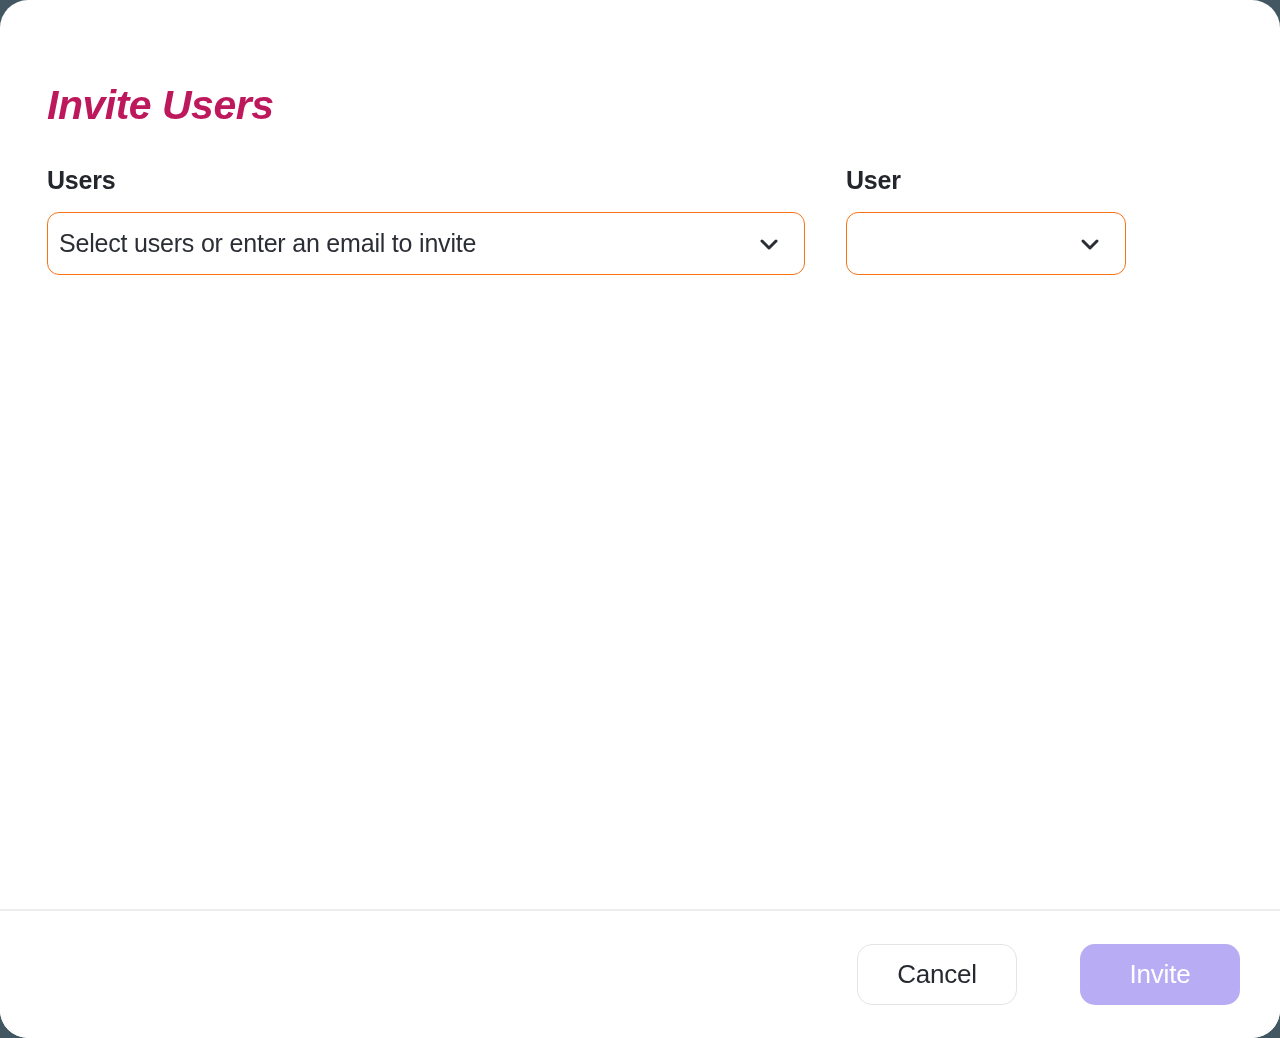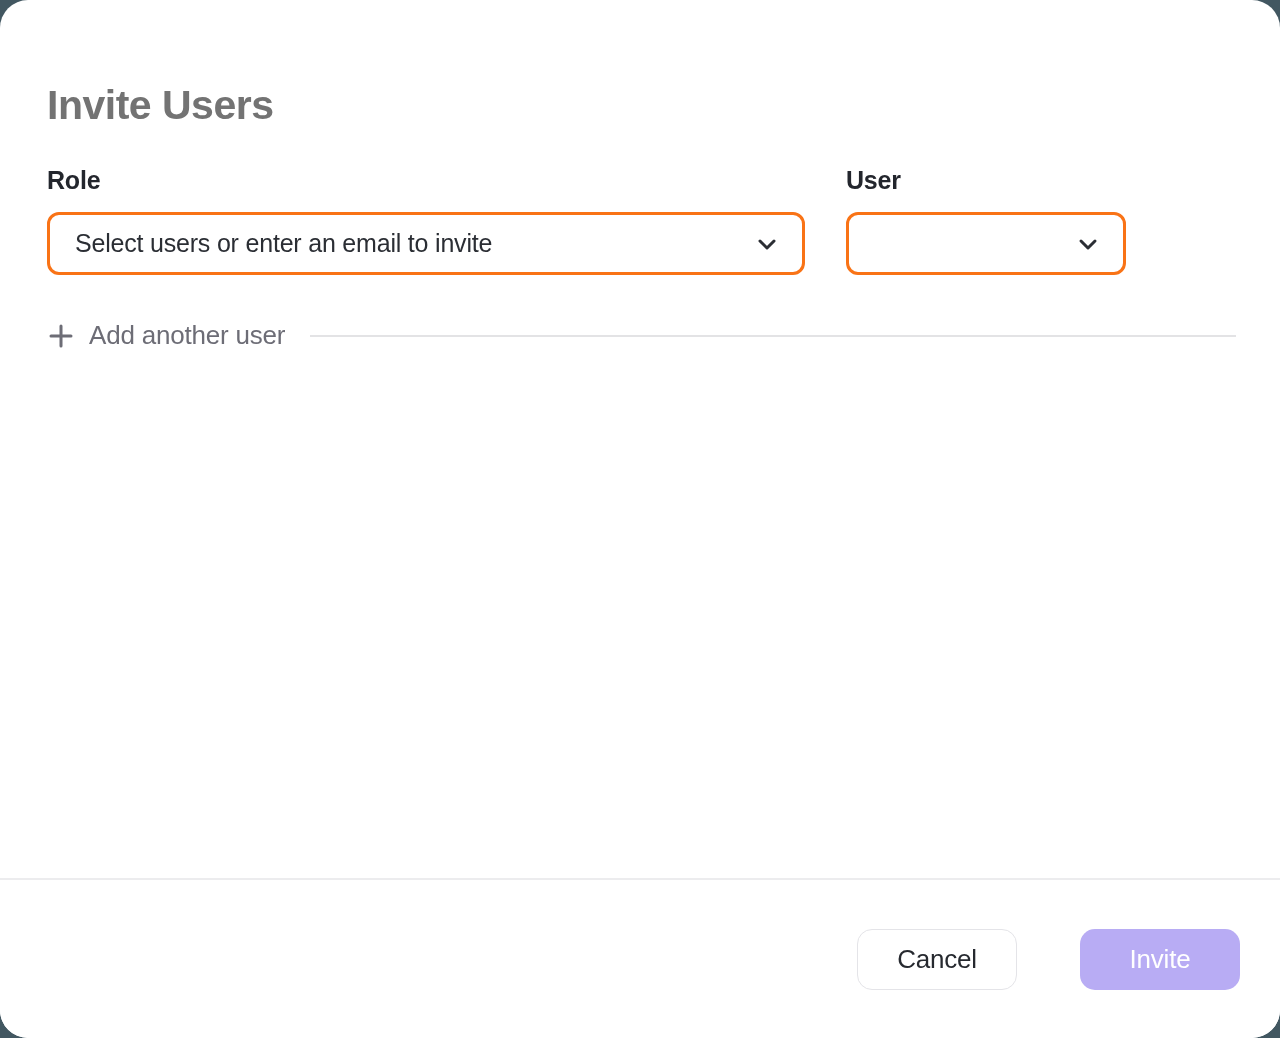--- a/index.html
+++ b/index.html
@@ -18,48 +18,49 @@
     border-radius: 28px;
     box-sizing: border-box;
   }
   .modal-title {
     position: absolute;
     left: 47px;
     top: 55px;
     font-size: 41px;
     font-weight: 700;
     letter-spacing: -0.5px;
-    color: #737373;
+    color: #be185d;
+    font-style: italic;
   }
   .form-row {
     position: absolute;
     left: 47px;
     top: 166px;
     display: flex;
     gap: 41px;
   }
   .field-group.user { width: 758px; }
   .field-group.role { width: 280px; }
   .field-label {
     font-size: 25px;
     font-weight: 700;
     letter-spacing: -0.2px;
     color: #23262d;
     margin-bottom: 17px;
   }
   .select-box {
     position: relative;
     height: 63px;
-    border: 3px solid #f97316;
+    border: 1px solid #f97316;
     border-radius: 12px;
     background: #ffffff;
     box-sizing: border-box;
     display: flex;
     align-items: center;
-    padding: 0 60px 0 25px;
+    padding: 0 60px 0 11px;
     cursor: pointer;
     margin-top: 10px;
   }
   .select-value {
     font-size: 25px;
     color: #2b2e34;
     letter-spacing: -0.2px;
     white-space: nowrap;
     overflow: hidden;
   }
@@ -102,21 +103,21 @@
     flex: 1;
     height: 2px;
     background: #e3e3e5;
     margin-left: 25px;
   }
   .footer {
     position: absolute;
     left: 0;
     right: 0;
     bottom: 0;
-    height: 160px;
+    height: 129px;
     border-top: 2px solid #ececee;
     border-bottom-left-radius: 28px;
     border-bottom-right-radius: 28px;
     background: #ffffff;
     display: flex;
     align-items: center;
     justify-content: flex-end;
     padding-right: 40px;
     box-sizing: border-box;
     gap: 30px;
@@ -152,21 +153,21 @@
 </head>
 <body>
 
 <div class="modal">
 
   <h1 class="modal-title">Invite Users</h1>
 
   <div class="form-row">
 
     <div class="field-group user">
-      <div class="field-label">Role</div>
+      <div class="field-label">Users</div>
       <div class="select-box" role="combobox">
         <span class="select-value">Select users or enter an email to invite</span>
         <span class="chevron">
           <svg width="26" height="26" viewBox="0 0 26 26" fill="none">
             <path d="M6 10 L13 17 L20 10" stroke="#2b2e34" stroke-width="3" stroke-linecap="round" stroke-linejoin="round"></path>
           </svg>
         </span>
       </div>
     </div>
 
@@ -177,30 +178,19 @@
         <span class="chevron">
           <svg width="26" height="26" viewBox="0 0 26 26" fill="none">
             <path d="M6 10 L13 17 L20 10" stroke="#2b2e34" stroke-width="3" stroke-linecap="round" stroke-linejoin="round"></path>
           </svg>
         </span>
       </div>
     </div>
 
   </div>
 
-  <div class="add-row">
-    <button class="add-button">
-      <span style="display:flex;">
-        <svg width="28" height="28" viewBox="0 0 28 28" fill="none">
-          <path d="M14 4 L14 24 M4 14 L24 14" stroke="#6d6d76" stroke-width="3" stroke-linecap="round"></path>
-        </svg>
-      </span>
-      <span class="add-label">Add another user</span>
-    </button>
-    <div class="add-divider"></div>
-  </div>
 
   <div class="footer">
     <button class="btn btn-cancel">Cancel</button>
     <button class="btn btn-invite" disabled="">Invite</button>
   </div>
 
 </div>
 
 </body></html>

